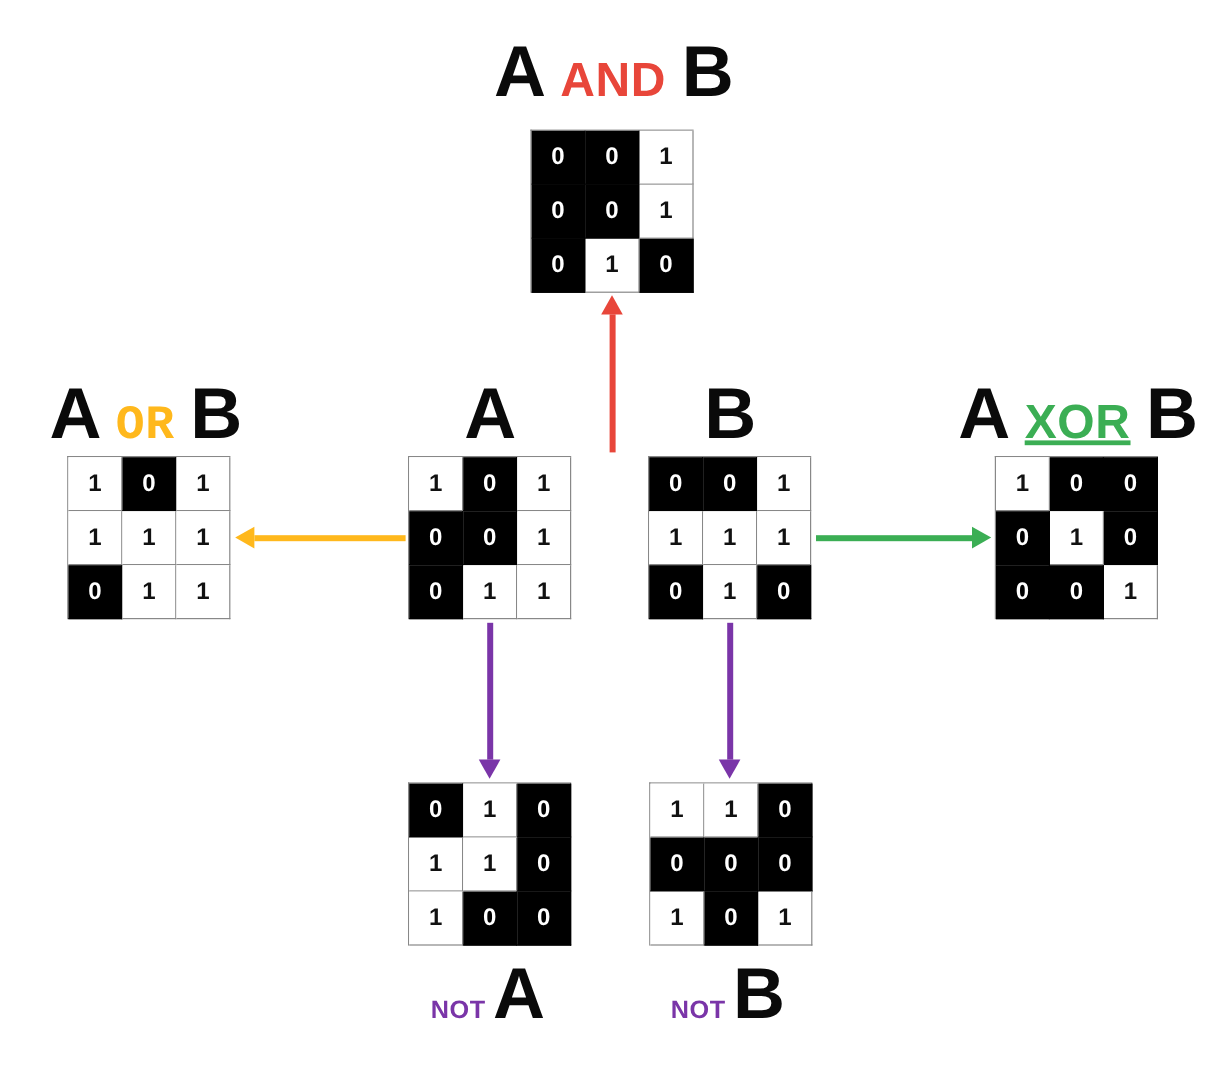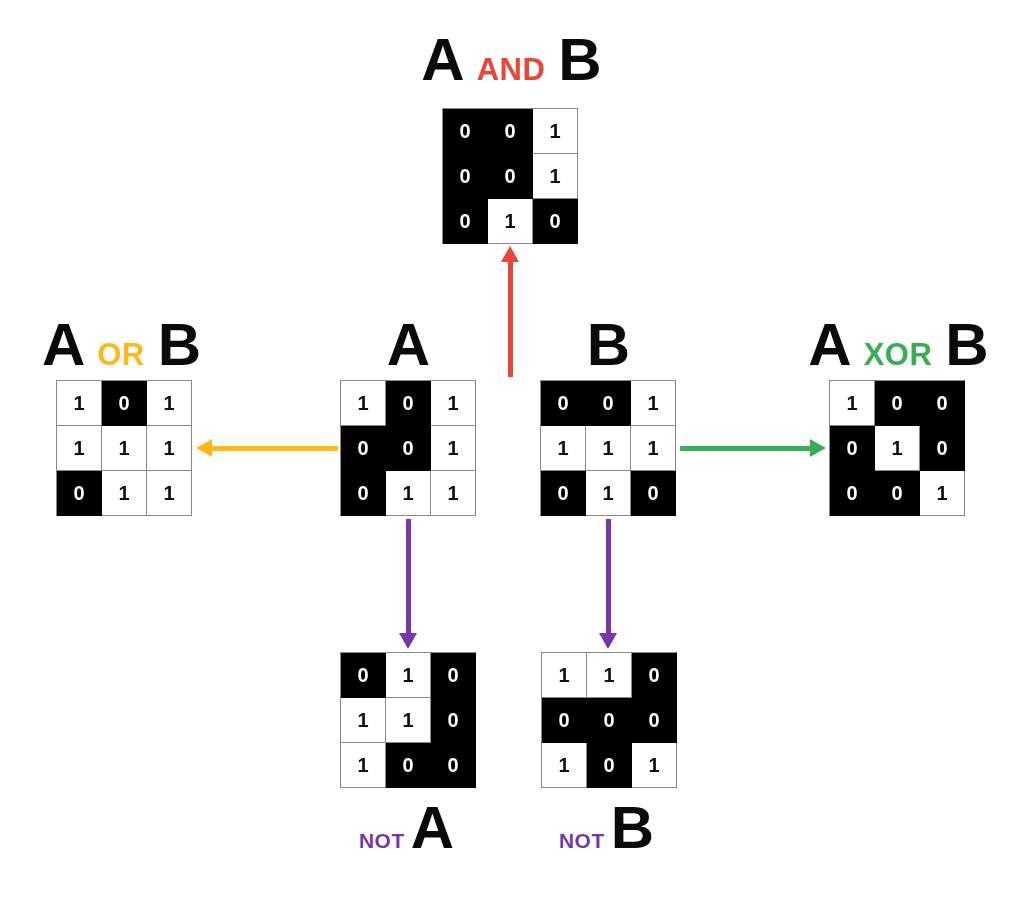--- a/index.html
+++ b/index.html
@@ -27,28 +27,28 @@
     font-weight: bold;
   }
   .big-letter {
     font-size: 60px;
     line-height: 1;
     color: #0a0a0a;
     font-weight: bold;
     letter-spacing: -1px;
   }
   .op-word {
-    font-size: 31px;
+    font-size: 40px;
     line-height: 1;
     font-weight: bold;
     letter-spacing: 0.5px;
   }
   .op-and  { color: var(--c-and); }
-  .op-or   { color: var(--c-or); }
-  .op-xor  { color: var(--c-xor); }
+  .op-or   { color: var(--c-or); font-family: Liberation Mono, monospace; }
+  .op-xor  { color: var(--c-xor); text-decoration: underline; }
   .op-not  { color: var(--c-not); }
 
   #title-and   { left: 511px; top: 30px; }
   #title-or    { left: 121px; top: 315px; }
   #title-a     { left: 408px; top: 315px; }
   #title-b     { left: 608px; top: 315px; }
   #title-xor   { left: 898px; top: 315px; }
   #label-not-a { left: 406px; top: 798px; gap: 6px; }
   #label-not-b { left: 606px; top: 798px; gap: 6px; }
   #label-not-a .op-word, #label-not-b .op-word { font-size: 21px; }

